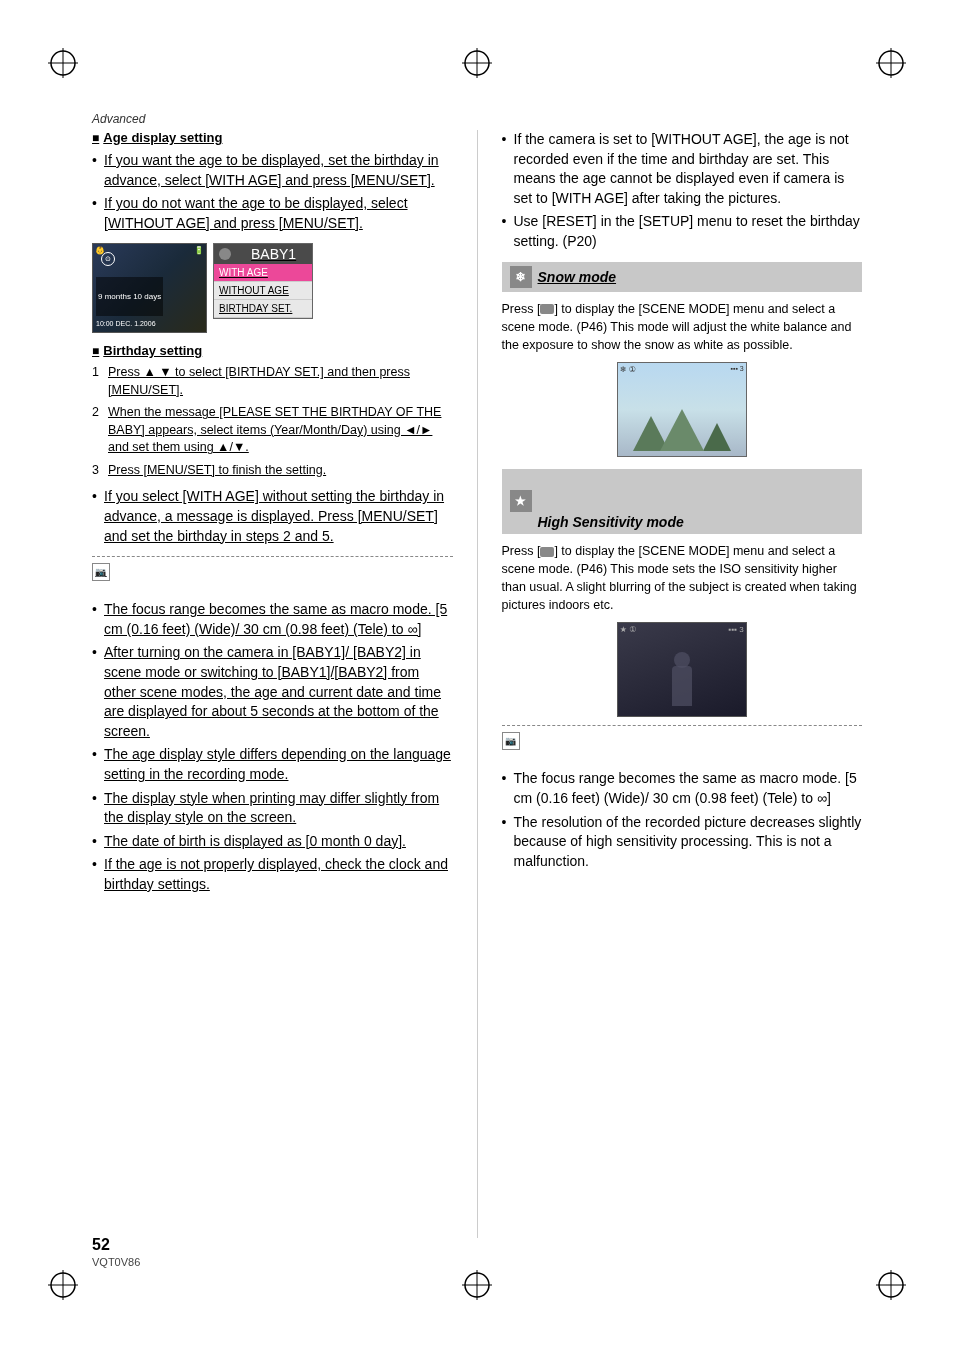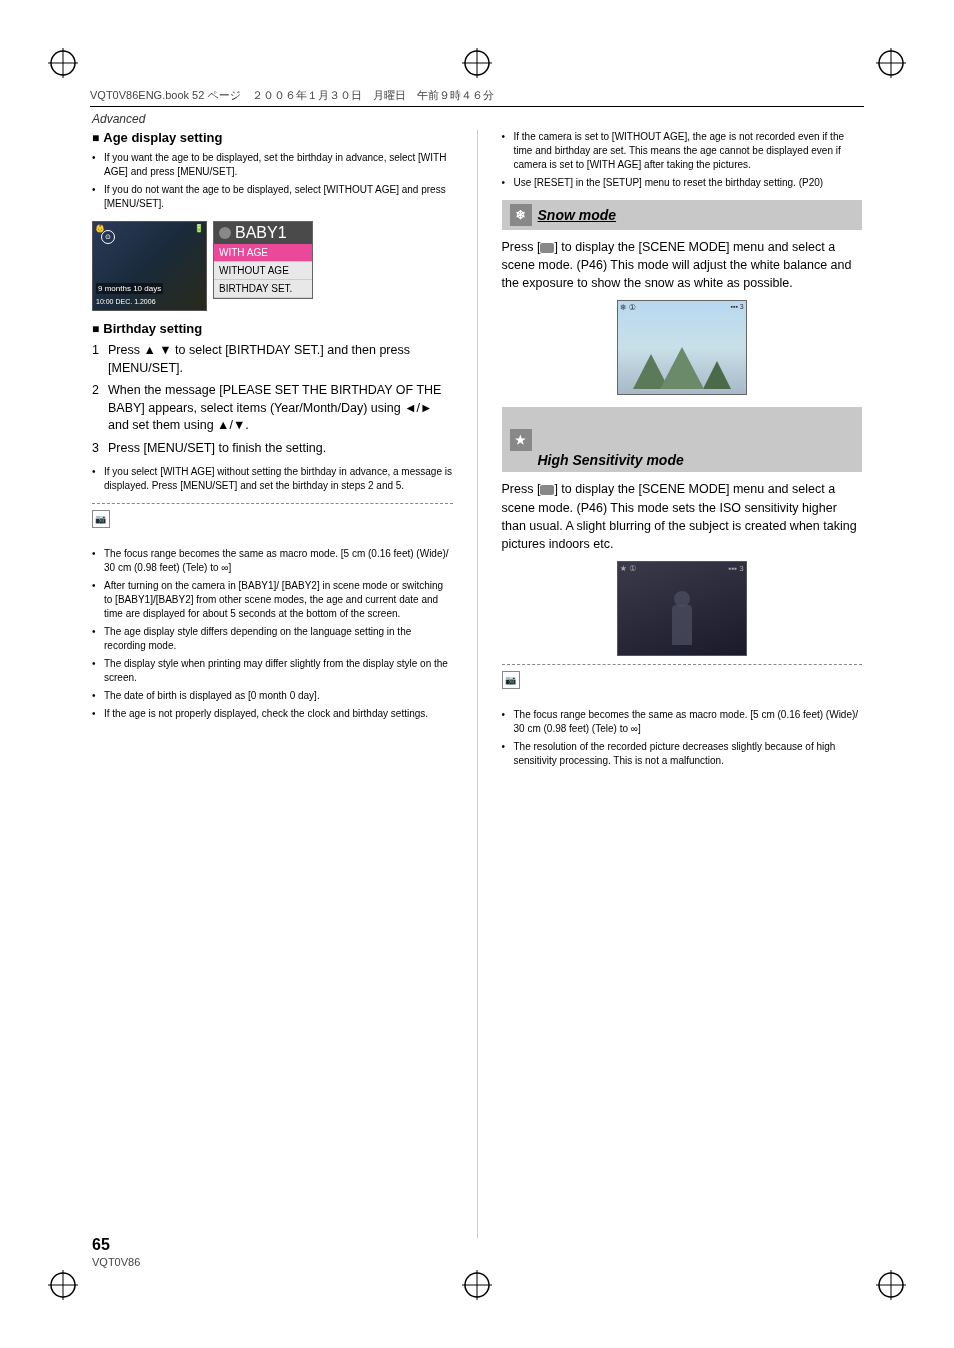--- a/index.html
+++ b/index.html
@@ -73,20 +73,21 @@
       left: 92px;
       right: 92px;
       bottom: 110px;
       display: flex;
       gap: 24px;
     }
 
     .left-col {
       flex: 1;
       min-width: 0;
+      text-decoration: underline;
     }
 
     .right-col {
       flex: 1;
       min-width: 0;
     }
 
     
     .section-heading {
       font-size: 13px;
@@ -126,21 +127,21 @@
 
     
     .bullet-list {
       list-style: none;
       margin-bottom: 10px;
     }
     .bullet-list li {
       padding-left: 12px;
       position: relative;
       margin-bottom: 4px;
-      font-size: 10px;
+      font-size: 14px;
       line-height: 1.4;
     }
     .bullet-list li::before {
       content: '•';
       position: absolute;
       left: 0;
     }
 
     
     .num-list {
@@ -198,21 +199,21 @@
       color: #fff;
       font-size: 8px;
     }
     .camera-screen .age-text {
       position: absolute;
       bottom: 16px;
       left: 3px;
       color: #fff;
       font-size: 8px;
       background: rgba(0,0,0,0.5);
-      padding: 1px 2px;
+      padding: 15px 2px;
     }
     .camera-screen .date-text {
       position: absolute;
       bottom: 5px;
       left: 3px;
       color: #fff;
       font-size: 7px;
     }
     .camera-screen .baby-circle {
       position: absolute;
@@ -234,24 +235,24 @@
       border: 1px solid #666;
       background: #e8e8e8;
       width: 100px;
       font-size: 10px;
       flex-shrink: 0;
     }
     .menu-popup .menu-title {
       background: #4a4a4a;
       color: #fff;
       padding: 2px 5px;
-      font-size: 16px;
-      display: flex;
-      align-items: center;
-      gap: 4px;
+      font-size: 14px;
+      display: flex;
+      align-items: center;
+      gap: 20px;
     }
     .menu-popup .menu-title .baby-icon-sm {
       width: 12px;
       height: 12px;
       background: #888;
       border-radius: 50%;
       flex-shrink: 0;
     }
     .menu-popup .menu-item {
       padding: 3px 5px;
@@ -410,23 +411,20 @@
       </svg>
   </div>
   <div class="reg-mark reg-bm">
     <svg viewBox="0 0 30 30">
         <circle cx="15" cy="15" r="12" fill="none" stroke="#000" stroke-width="1.5"></circle>
         <line x1="15" y1="0" x2="15" y2="30" stroke="#000" stroke-width="1"></line>
         <line x1="0" y1="15" x2="30" y2="15" stroke="#000" stroke-width="1"></line>
       </svg>
   </div>
 
-  <div class="header-bar">
-    <span class="book-info">VQT0V86ENG.book  52 ページ　２００６年１月３０日　月曜日　午前９時４６分</span>
-  </div>
 
   <div class="advanced-label">Advanced</div>
 
   <div class="content-area">
 
     <div class="left-col">
 
       <div class="section-heading">Age display setting</div>
       <ul class="bullet-list">
         <li>If you want the age to be displayed, set the birthday in advance, select [WITH AGE] and press [MENU/SET].</li>
@@ -553,18 +551,18 @@
           <li>The focus range becomes the same as macro mode. [5 cm (0.16 feet) (Wide)/ 30 cm (0.98 feet) (Tele) to ∞]</li>
           <li>The resolution of the recorded picture decreases slightly because of high sensitivity processing. This is not a malfunction.</li>
         </ul>
       </div>
 
     </div>
   </div>
 
   <div class="page-footer">
     <div>
-      <div class="page-num">65</div>
+      <div class="page-num">52</div>
       <div class="page-code">VQT0V86</div>
     </div>
   </div>
 
 </div>
 
 </body></html>

